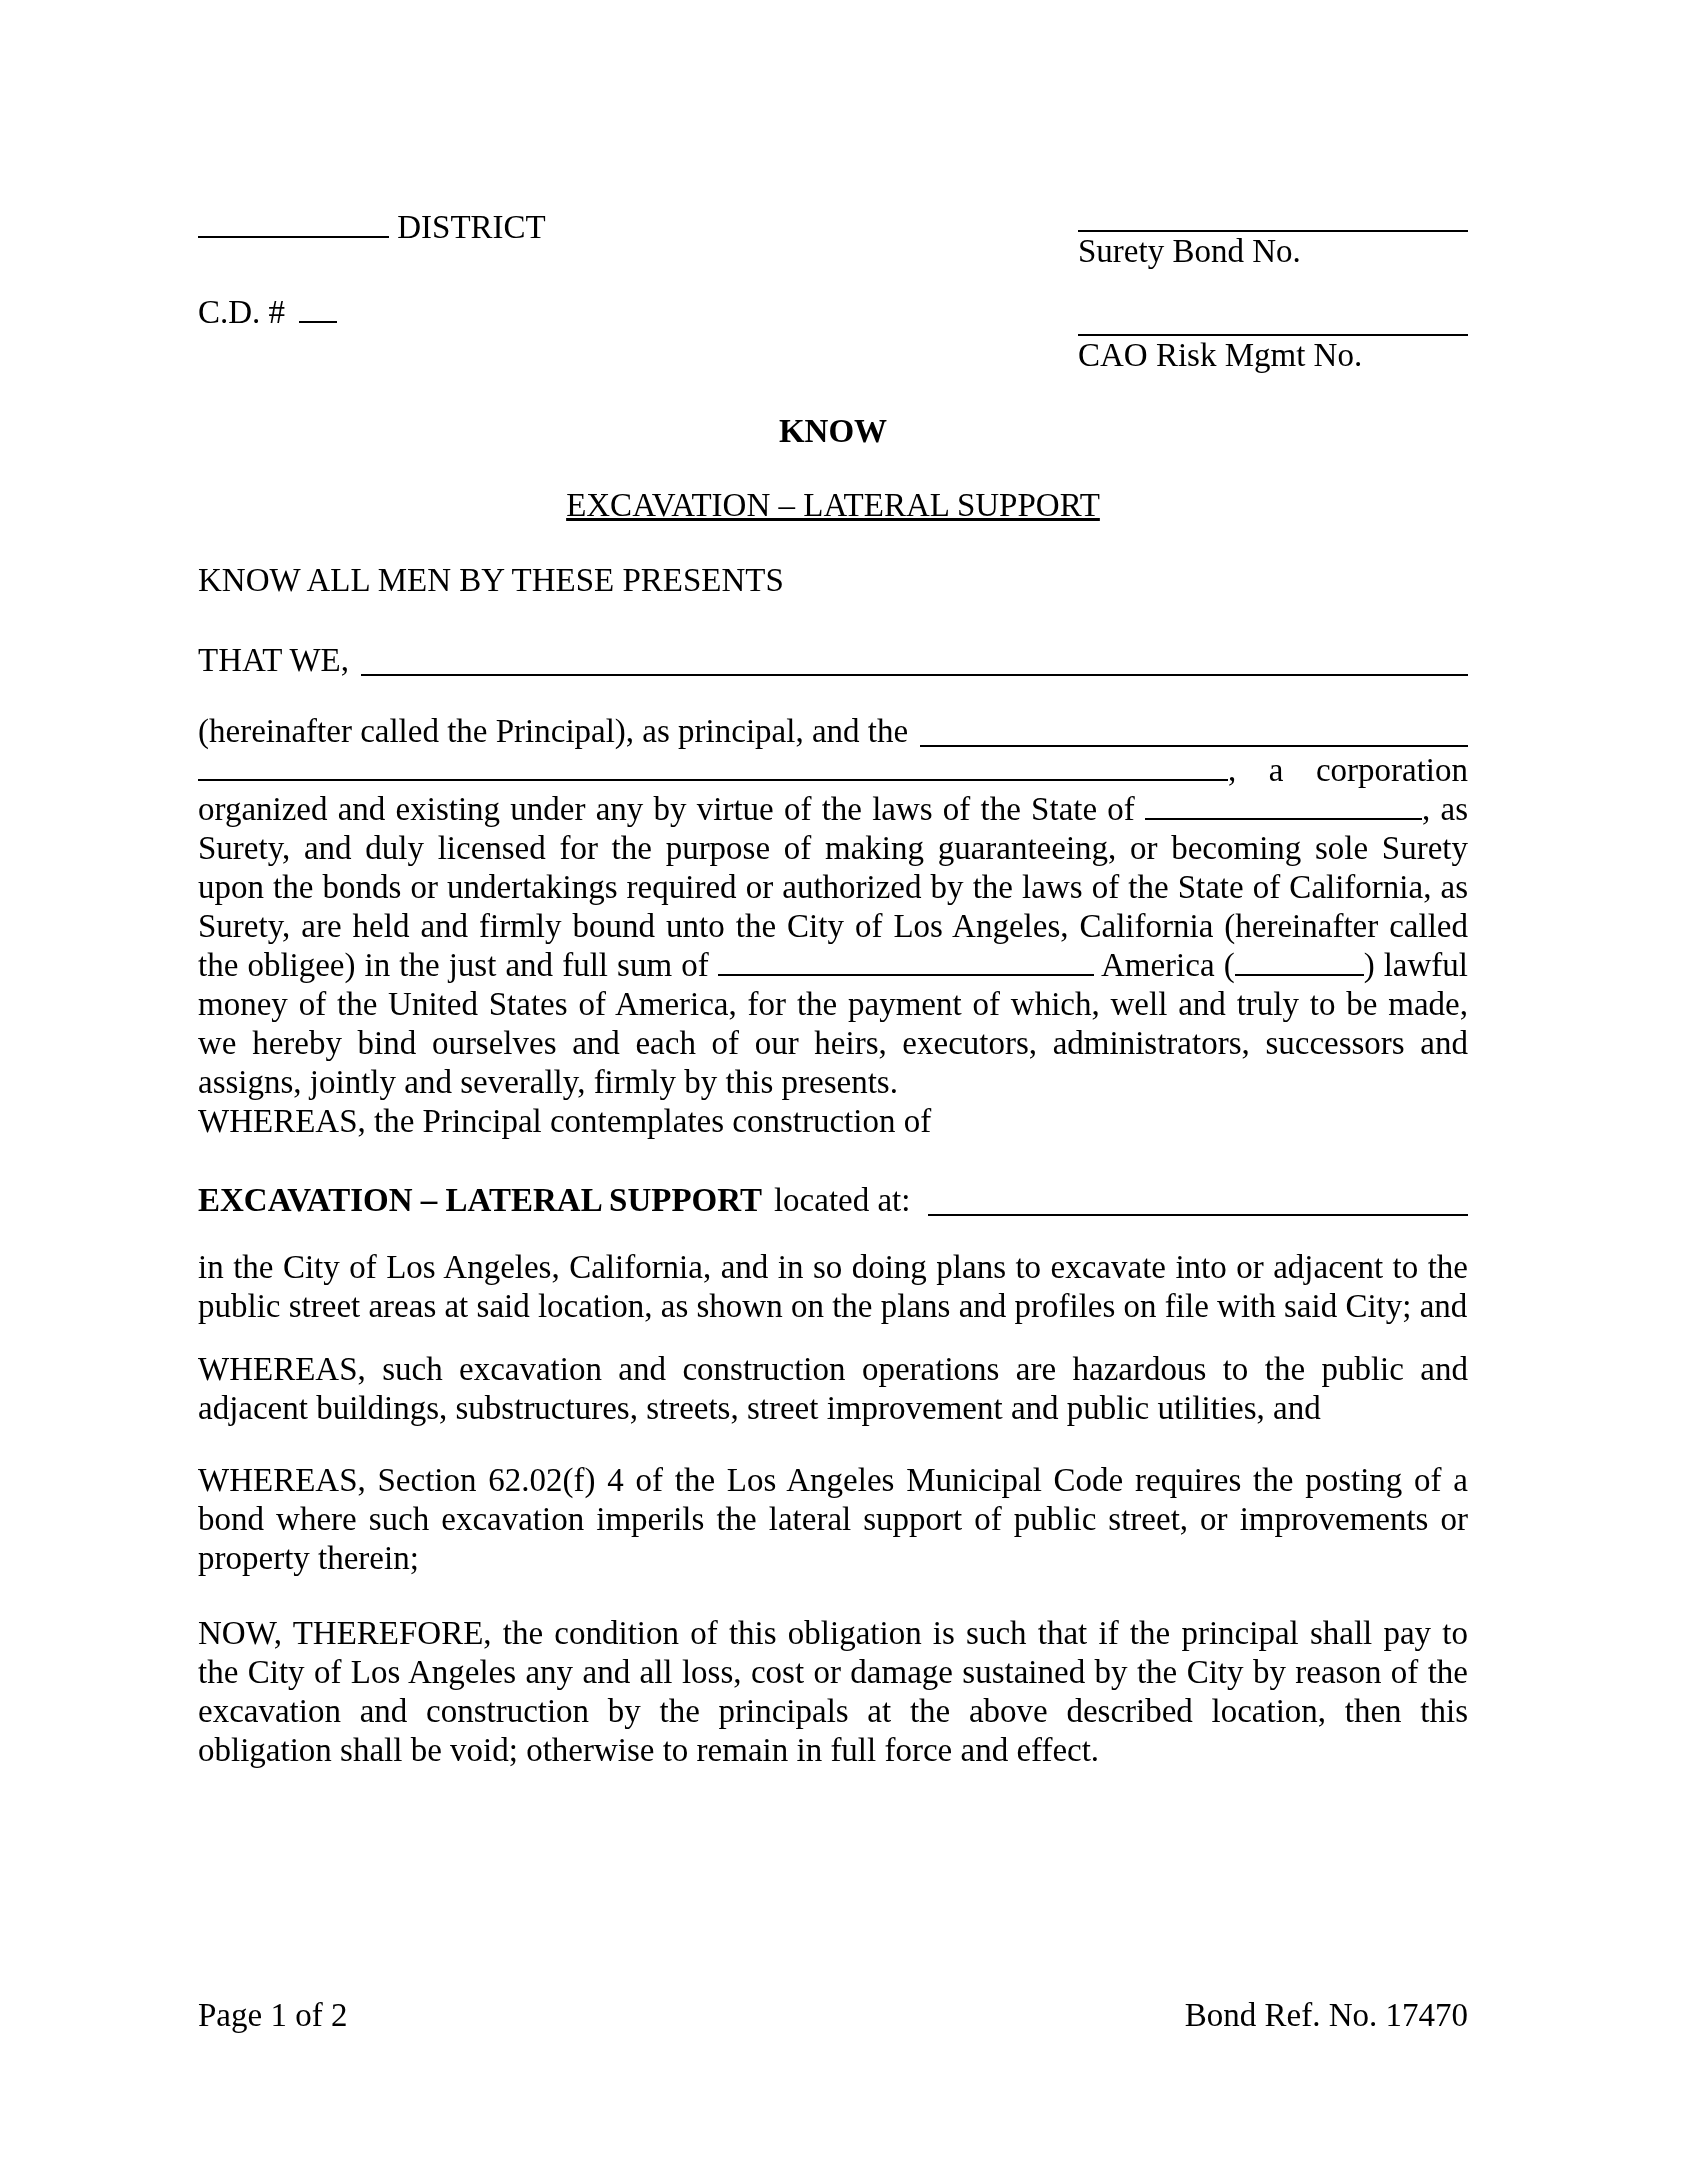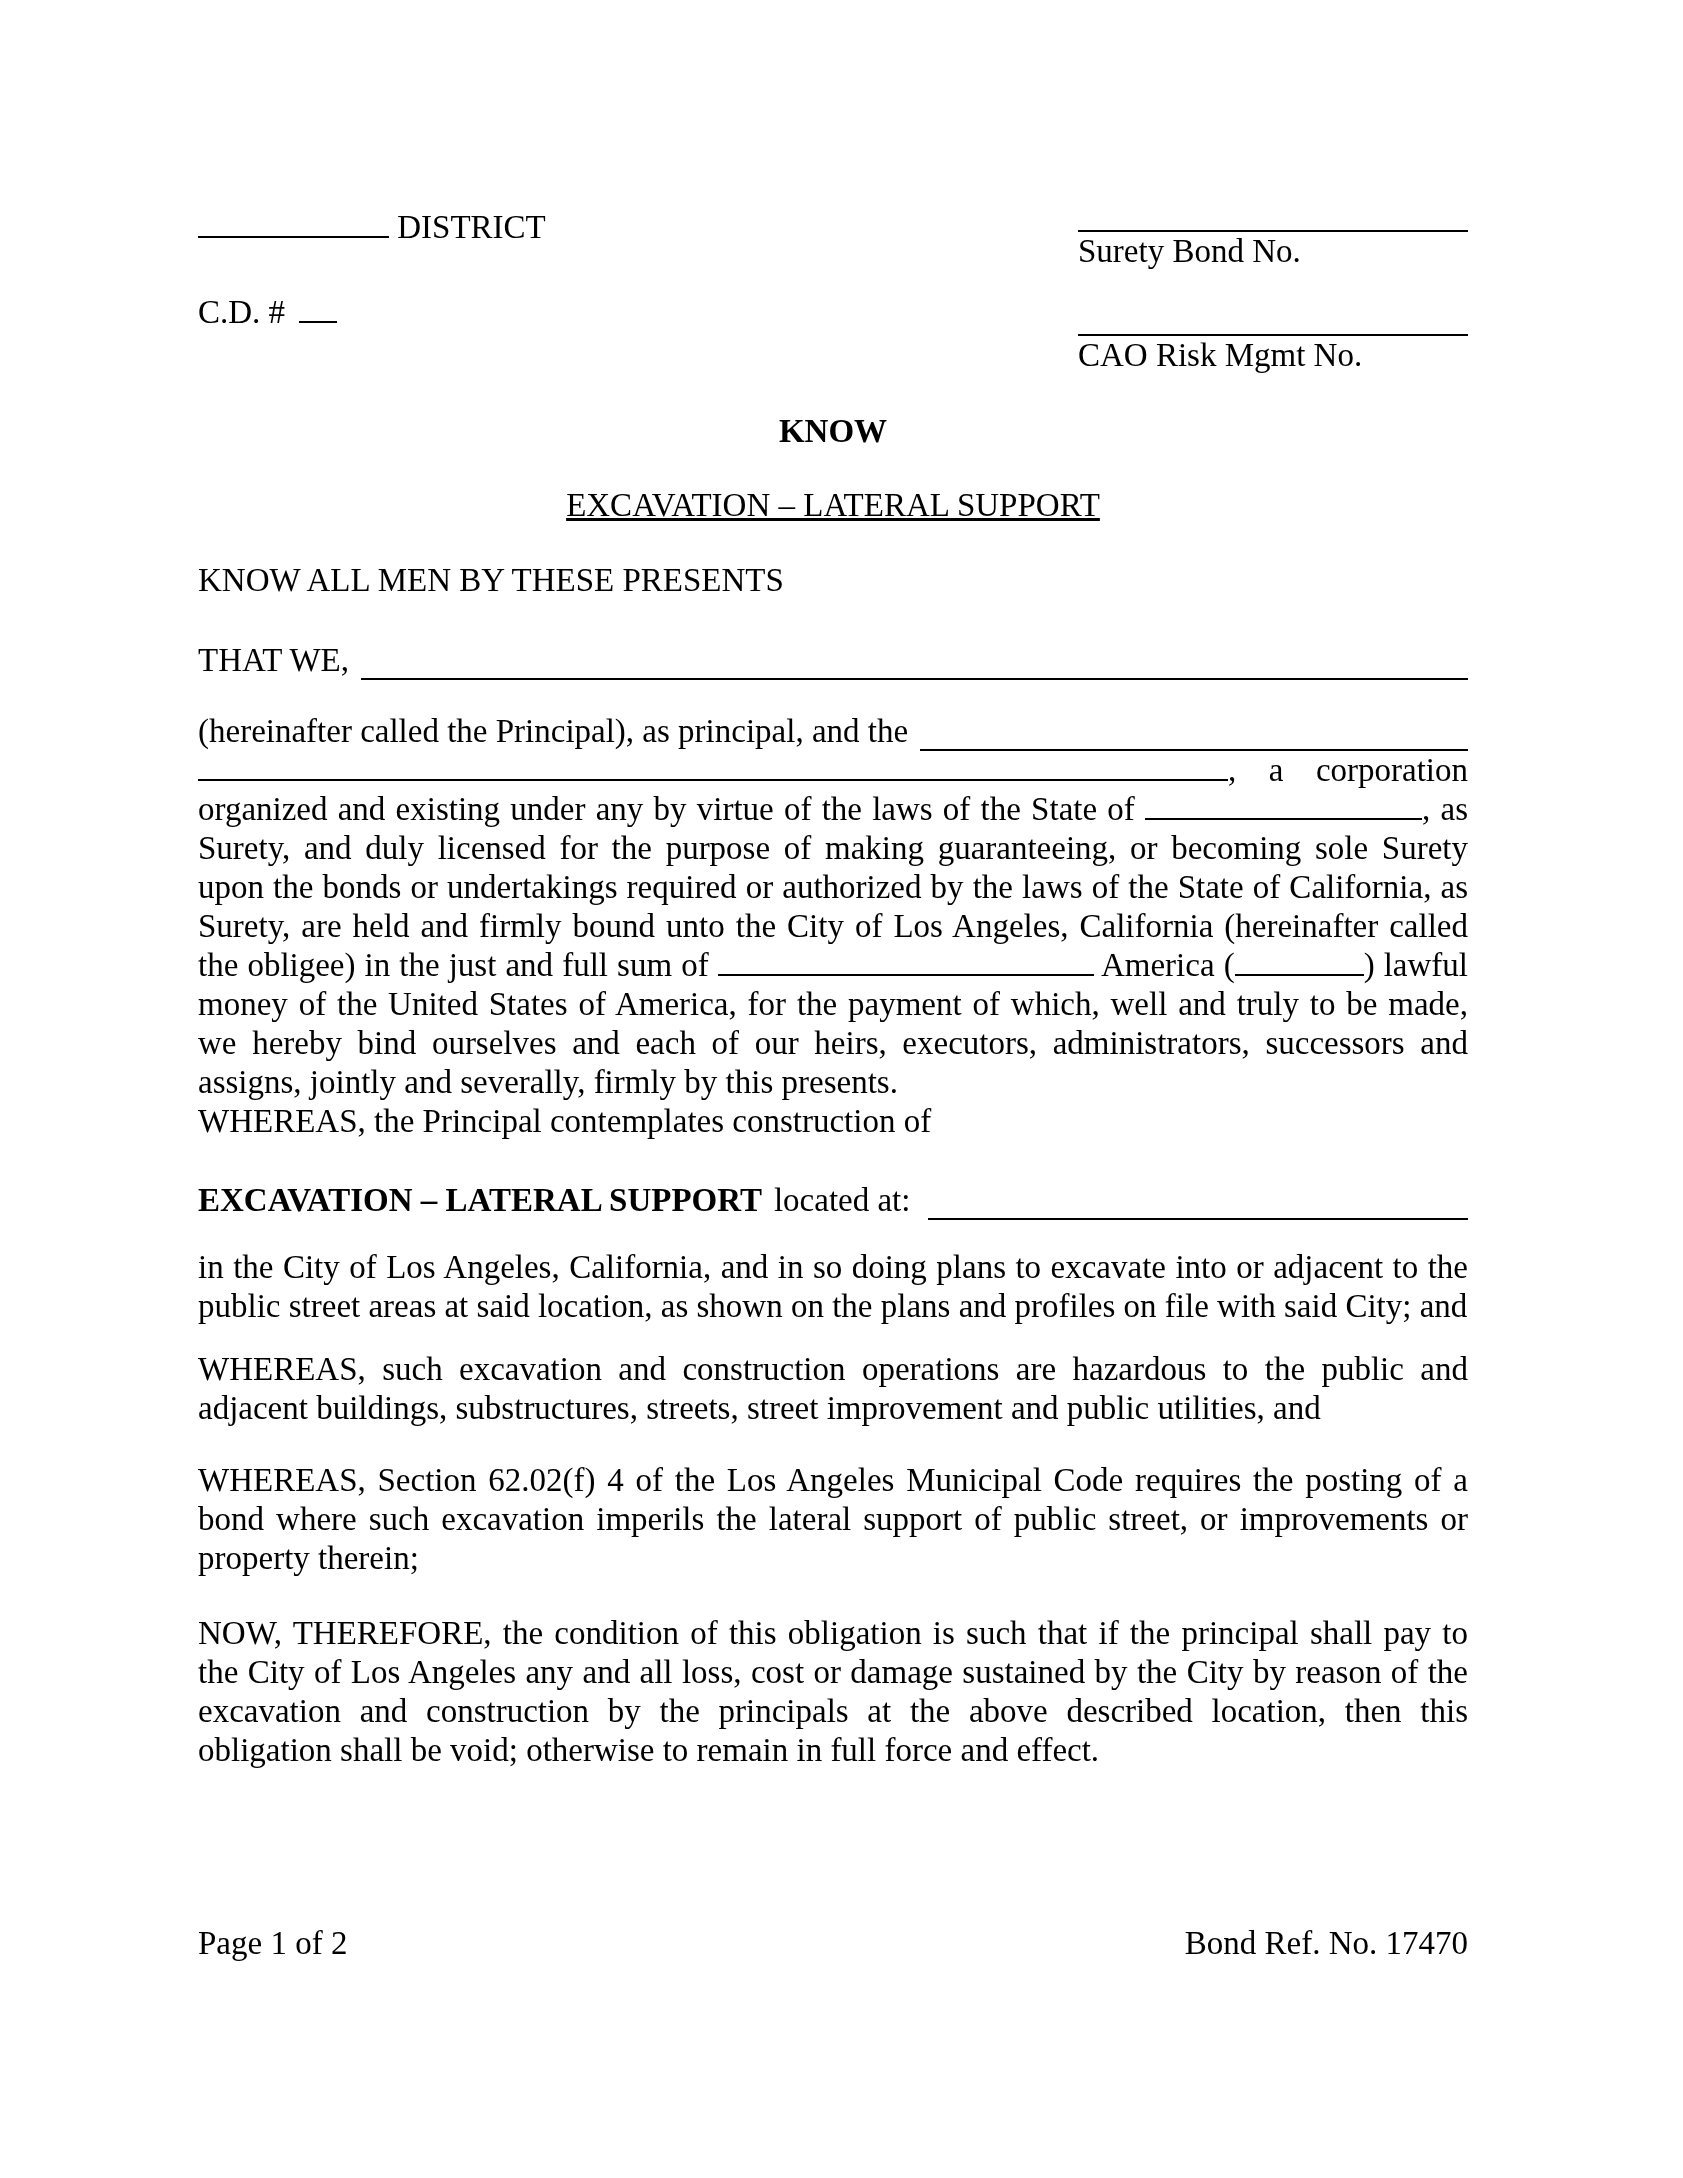--- a/index.html
+++ b/index.html
@@ -18,34 +18,34 @@
     inset: 0;
     padding: 208px 215px 8px 198px;
   }
   .blank {
     display: inline-block;
     border-bottom: 2px solid #000;
     height: 30px;
     vertical-align: baseline;
   }
   .fill { flex: 1 1 auto; }
-  .flexline { display: flex; align-items: flex-end; }
+  .flexline { display: flex; align-items: center; }
   .justify { text-align: justify; }
   .bold { font-weight: bold; }
   .center { text-align: center; }
   .underline { text-decoration: underline; }
   .hline { border-top: 2px solid #000; height: 0; width: 100%; }
   .header { display: flex; }
   .header-left { flex: 1 1 auto; }
   .header-right { width: 390px; flex: 0 0 auto; }
   .footer {
     position: absolute;
     left: 198px;
     right: 215px;
-    top: 1924px;
+    top: 1996px;
     display: flex;
     justify-content: space-between;
   }
   .nowrap { white-space: nowrap; }
 </style>
 </head>
 <body>
 
 <div class="page">
 

